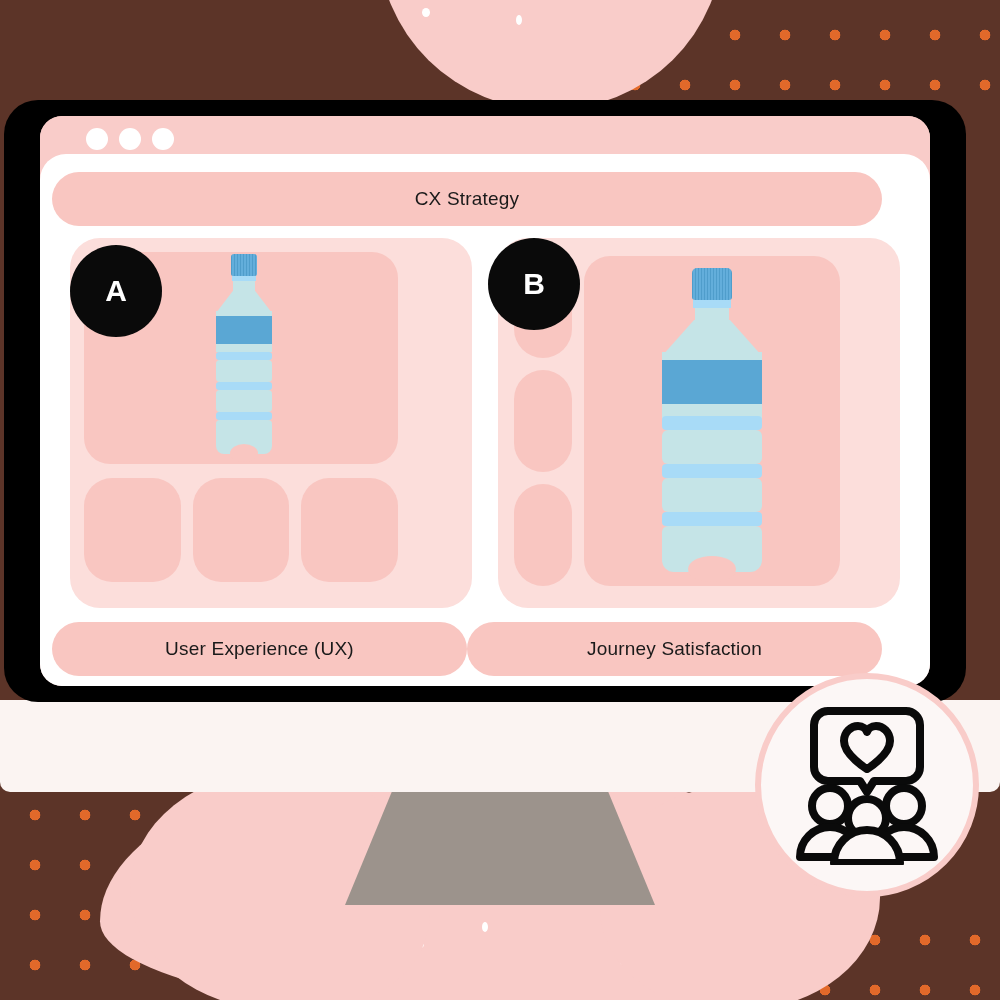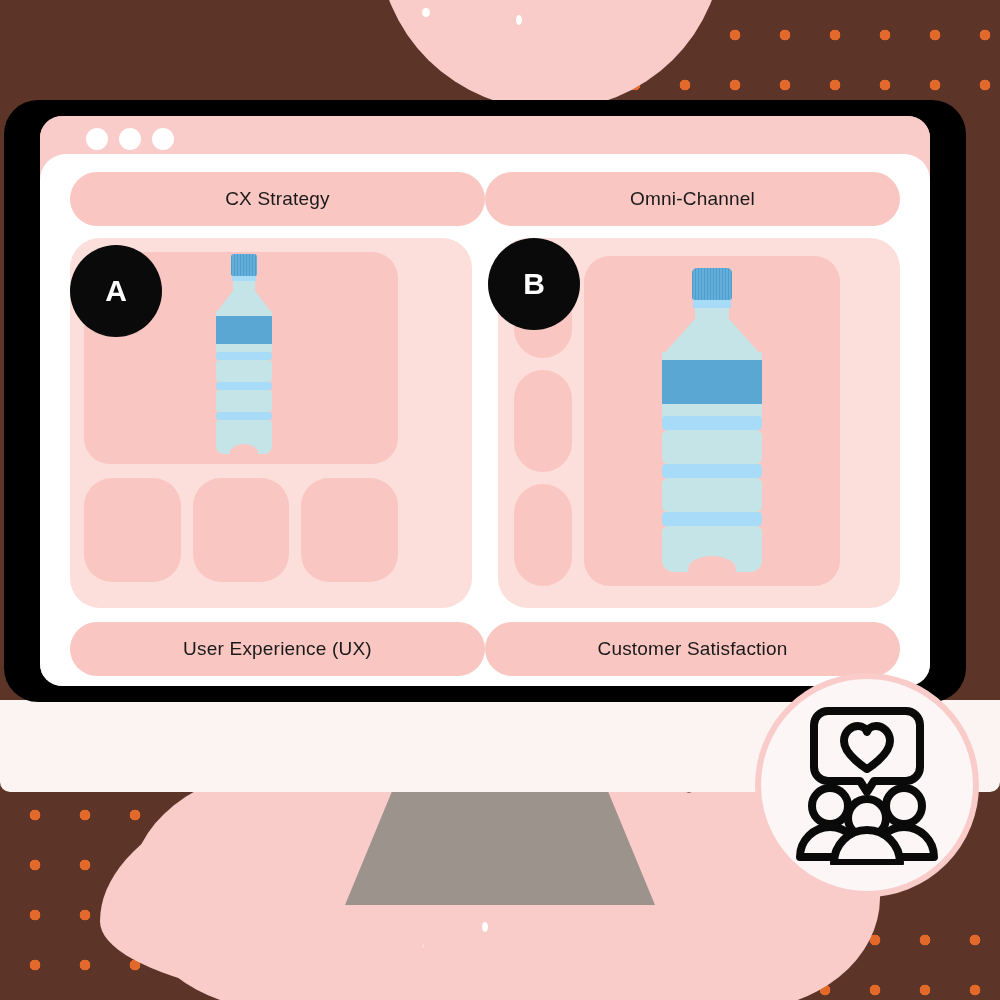--- a/index.html
+++ b/index.html
@@ -101,21 +101,21 @@
     top: 154px; left: 40px;
     width: 890px; height: 532px;
     background: #ffffff;
     border-radius: 26px 26px 22px 22px;
     overflow: hidden;
   }
 
   
   .chip-row {
     position: absolute;
-    left: 30px;
+    left: 12px;
     width: 830px;
     display: flex;
   }
   #chip-row-top { top: 18px; }
   #chip-row-bottom { top: 468px; justify-content: center; }
 
   .chip {
     flex: 1 1 0;
     height: 54px;
     background: #f9c6c1;
@@ -317,21 +317,20 @@
   </div>
 
   <div class="dot-btn" id="win-dot-1"></div>
   <div class="dot-btn" id="win-dot-2"></div>
   <div class="dot-btn" id="win-dot-3"></div>
 
   <div id="browser-body">
 
     <div class="chip-row" id="chip-row-top">
       <div class="chip">CX Strategy</div>
-      <div class="chip">Omni-Channel</div>
     </div>
 
     <div id="panels">
 
       <div class="panel">
         <div id="panel-a-inner">
 
           <div class="bottle" style="left:106px; top:-4px; width:102px; height:212px;">
             <div class="b-cap" style="left:41px; top:6px; width:26px; height:22px;"></div>
             <div class="b-collar" style="left:42px; top:28px; width:24px; height:5px;"></div>
@@ -381,21 +380,21 @@
             <div class="b-ring" style="left:26px; top:248px; width:100px; height:14px; border-radius:4px;"></div>
             <div class="b-base" style="left:26px; top:262px; width:100px; height:46px; border-radius:6px 6px 12px 12px;"></div>
             <div class="b-notch" style="left:52px; top:292px; width:48px; height:26px;"></div>
           </div>
         </div>
       </div>
     </div>
 
     <div class="chip-row" id="chip-row-bottom">
       <div class="chip">User Experience (UX)</div>
-      <div class="chip">Customer Satisfaction</div>
+      <div class="chip">Journey Satisfaction</div>
     </div>
   </div>
 
   <div class="badge" id="badge-a">A</div>
   <div class="badge" id="badge-b">B</div>
 
   <div id="logo-circle">
     <svg id="logo-svg" width="150" height="160" viewBox="0 0 150 160">
       <g fill="none" stroke="#0a0a0a" stroke-width="8" stroke-linejoin="round" stroke-linecap="round">
 

